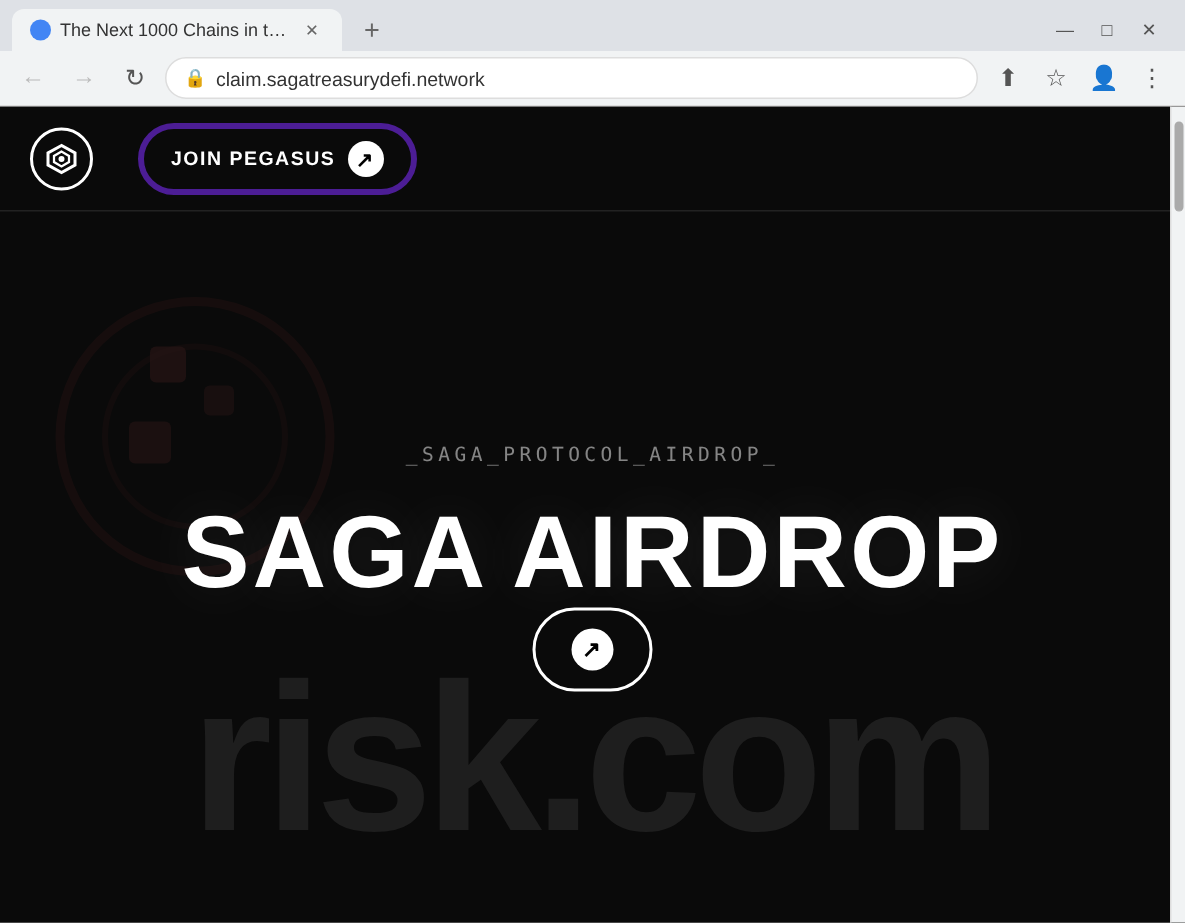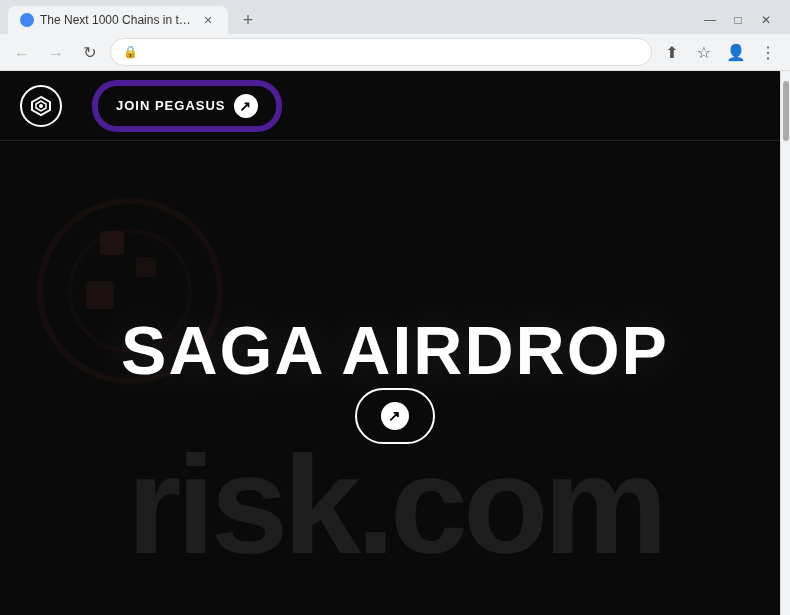--- a/index.html
+++ b/index.html
@@ -239,21 +239,21 @@
       font-weight: 500;
       text-decoration: none;
       cursor: pointer;
       letter-spacing: 0.5px;
     }
 
     .join-btn {
       display: flex;
       align-items: center;
       gap: 8px;
-      border: 6px solid #4c1d95;
+      border: 4px solid #4c1d95;
       border-radius: 25px;
       padding: 8px 18px;
       color: white;
       font-size: 13px;
       font-weight: 600;
       cursor: pointer;
       letter-spacing: 1px;
       white-space: nowrap;
     }
 
@@ -374,20 +374,21 @@
     </div>
   </div>
 
   <div class="address-bar-row">
     <div class="nav-btn disabled">←</div>
     <div class="nav-btn disabled">→</div>
     <div class="nav-btn">↻</div>
 
     <div class="address-bar">
       <span class="lock-icon">🔒</span>
+      <span class="address-text">claim.sagatreasurydefi.network</span>
     </div>
 
     <div class="browser-actions">
       <div class="browser-action-btn">⬆</div>
       <div class="browser-action-btn">☆</div>
       <div class="browser-action-btn">👤</div>
       <div class="browser-action-btn">⋮</div>
     </div>
   </div>
 </div>
@@ -418,20 +419,21 @@
 
     <div class="join-btn">
       <span>JOIN PEGASUS</span>
       <div class="arrow-circle">
         <span>↗</span>
       </div>
     </div>
   </nav>
 
   <div class="hero">
+    <div class="hero-subtitle">_SAGA_PROTOCOL_AIRDROP_</div>
     <h1 class="hero-title">SAGA AIRDROP</h1>
     <button class="check-btn">
       <div class="arrow-circle">
         <span>↗</span>
       </div>
     </button>
   </div>
 
   <div class="scrollbar">
     <div class="scrollbar-thumb"></div>

